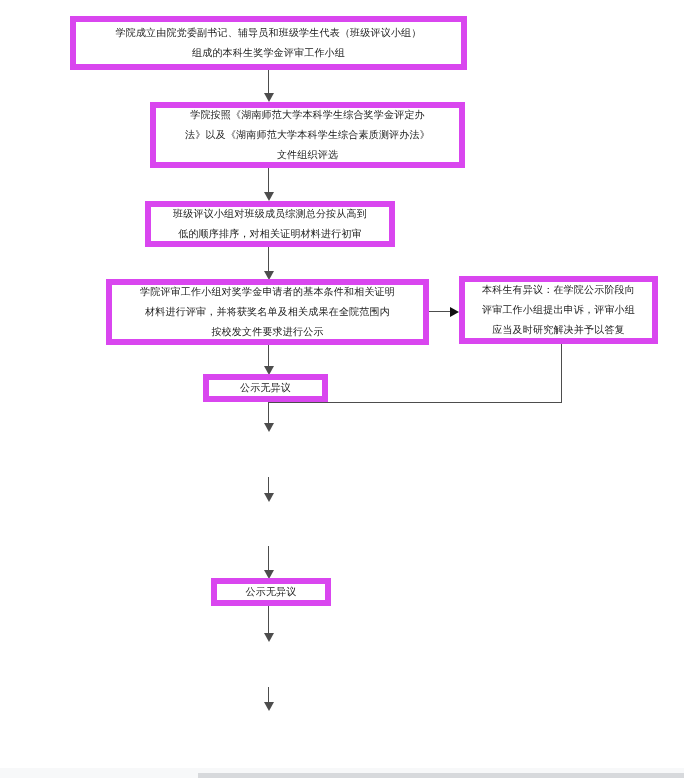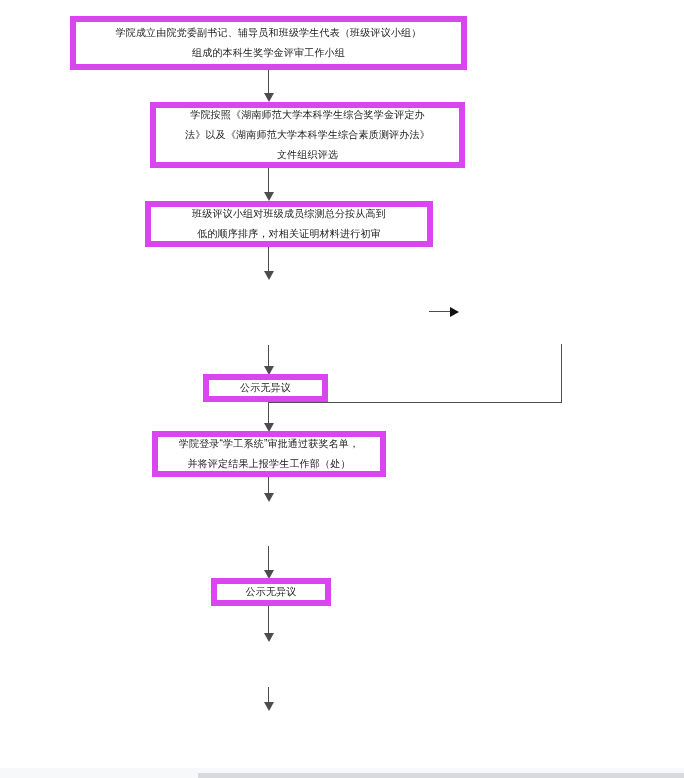--- a/index.html
+++ b/index.html
@@ -93,50 +93,56 @@
 
   <div class="node" style="left:110px; top:102px; width:315px; height:66px;margin-left:40px;">
     <span class="node-text">学院按照《湖南师范大学本科学生综合奖学金评定办
 法》以及《湖南师范大学本科学生综合素质测评办法》
 文件组织评选</span>
   </div>
 
   <div class="vline" style="left:268px; top:168px; height:25px;"></div>
   <div class="arrow-down" style="left:263.5px; top:192px;"></div>
 
-  <div class="node" style="left:145px; top:201px; width:288px; height:46px;">
+  <div class="node" style="left:145px; top:201px; width:250px; height:46px;">
     <span class="node-text">班级评议小组对班级成员综测总分按从高到
 低的顺序排序，对相关证明材料进行初审</span>
   </div>
 
   <div class="vline" style="left:268px; top:247px; height:25px;"></div>
   <div class="arrow-down" style="left:263.5px; top:271px;"></div>
 
+  <div class="node" style="left:106px; top:279px; width:323px; height:66px;">
+    <span class="node-text">学院评审工作小组对奖学金申请者的基本条件和相关证明
+材料进行评审，并将获奖名单及相关成果在全院范围内
+按校发文件要求进行公示</span>
+  </div>
 
   <div class="hline" style="left:429px; top:311px; width:23px;"></div>
   <div class="arrow-right" style="left:450px; top:306.5px;"></div>
 
+  <div class="node" style="left:459px; top:276px; width:199px; height:68px;">
+    <span class="node-text">本科生有异议：在学院公示阶段向
+评审工作小组提出申诉，评审小组
+应当及时研究解决并予以答复</span>
+  </div>
 
   <div class="vline" style="left:268px; top:345px; height:22px;"></div>
   <div class="arrow-down" style="left:263.5px; top:366px;"></div>
 
   <div class="node" style="left:203px; top:374px; width:125px; height:28px;">
     <span class="node-text">公示无异议</span>
   </div>
 
   <div class="vline" style="left:561px; top:344px; height:59px;"></div>
   <div class="hline" style="left:268px; top:402px; width:294px;"></div>
 
   <div class="vline" style="left:268px; top:402px; height:22px;"></div>
   <div class="arrow-down" style="left:263.5px; top:423px;"></div>
 
-  <div class="node" style="left:152px; top:431px; width:234px; height:46px;">
-    <span class="node-text">学院登录“学工系统”审批通过获奖名单，
-并将评定结果上报学生工作部（处）</span>
-  </div>
 
   <div class="vline" style="left:268px; top:477px; height:17px;"></div>
   <div class="arrow-down" style="left:263.5px; top:493px;"></div>
 
 
   <div class="vline" style="left:268px; top:546px; height:25px;"></div>
   <div class="arrow-down" style="left:263.5px; top:570px;"></div>
 
   <div class="node" style="left:211px; top:578px; width:120px; height:28px;">
     <span class="node-text">公示无异议</span>

